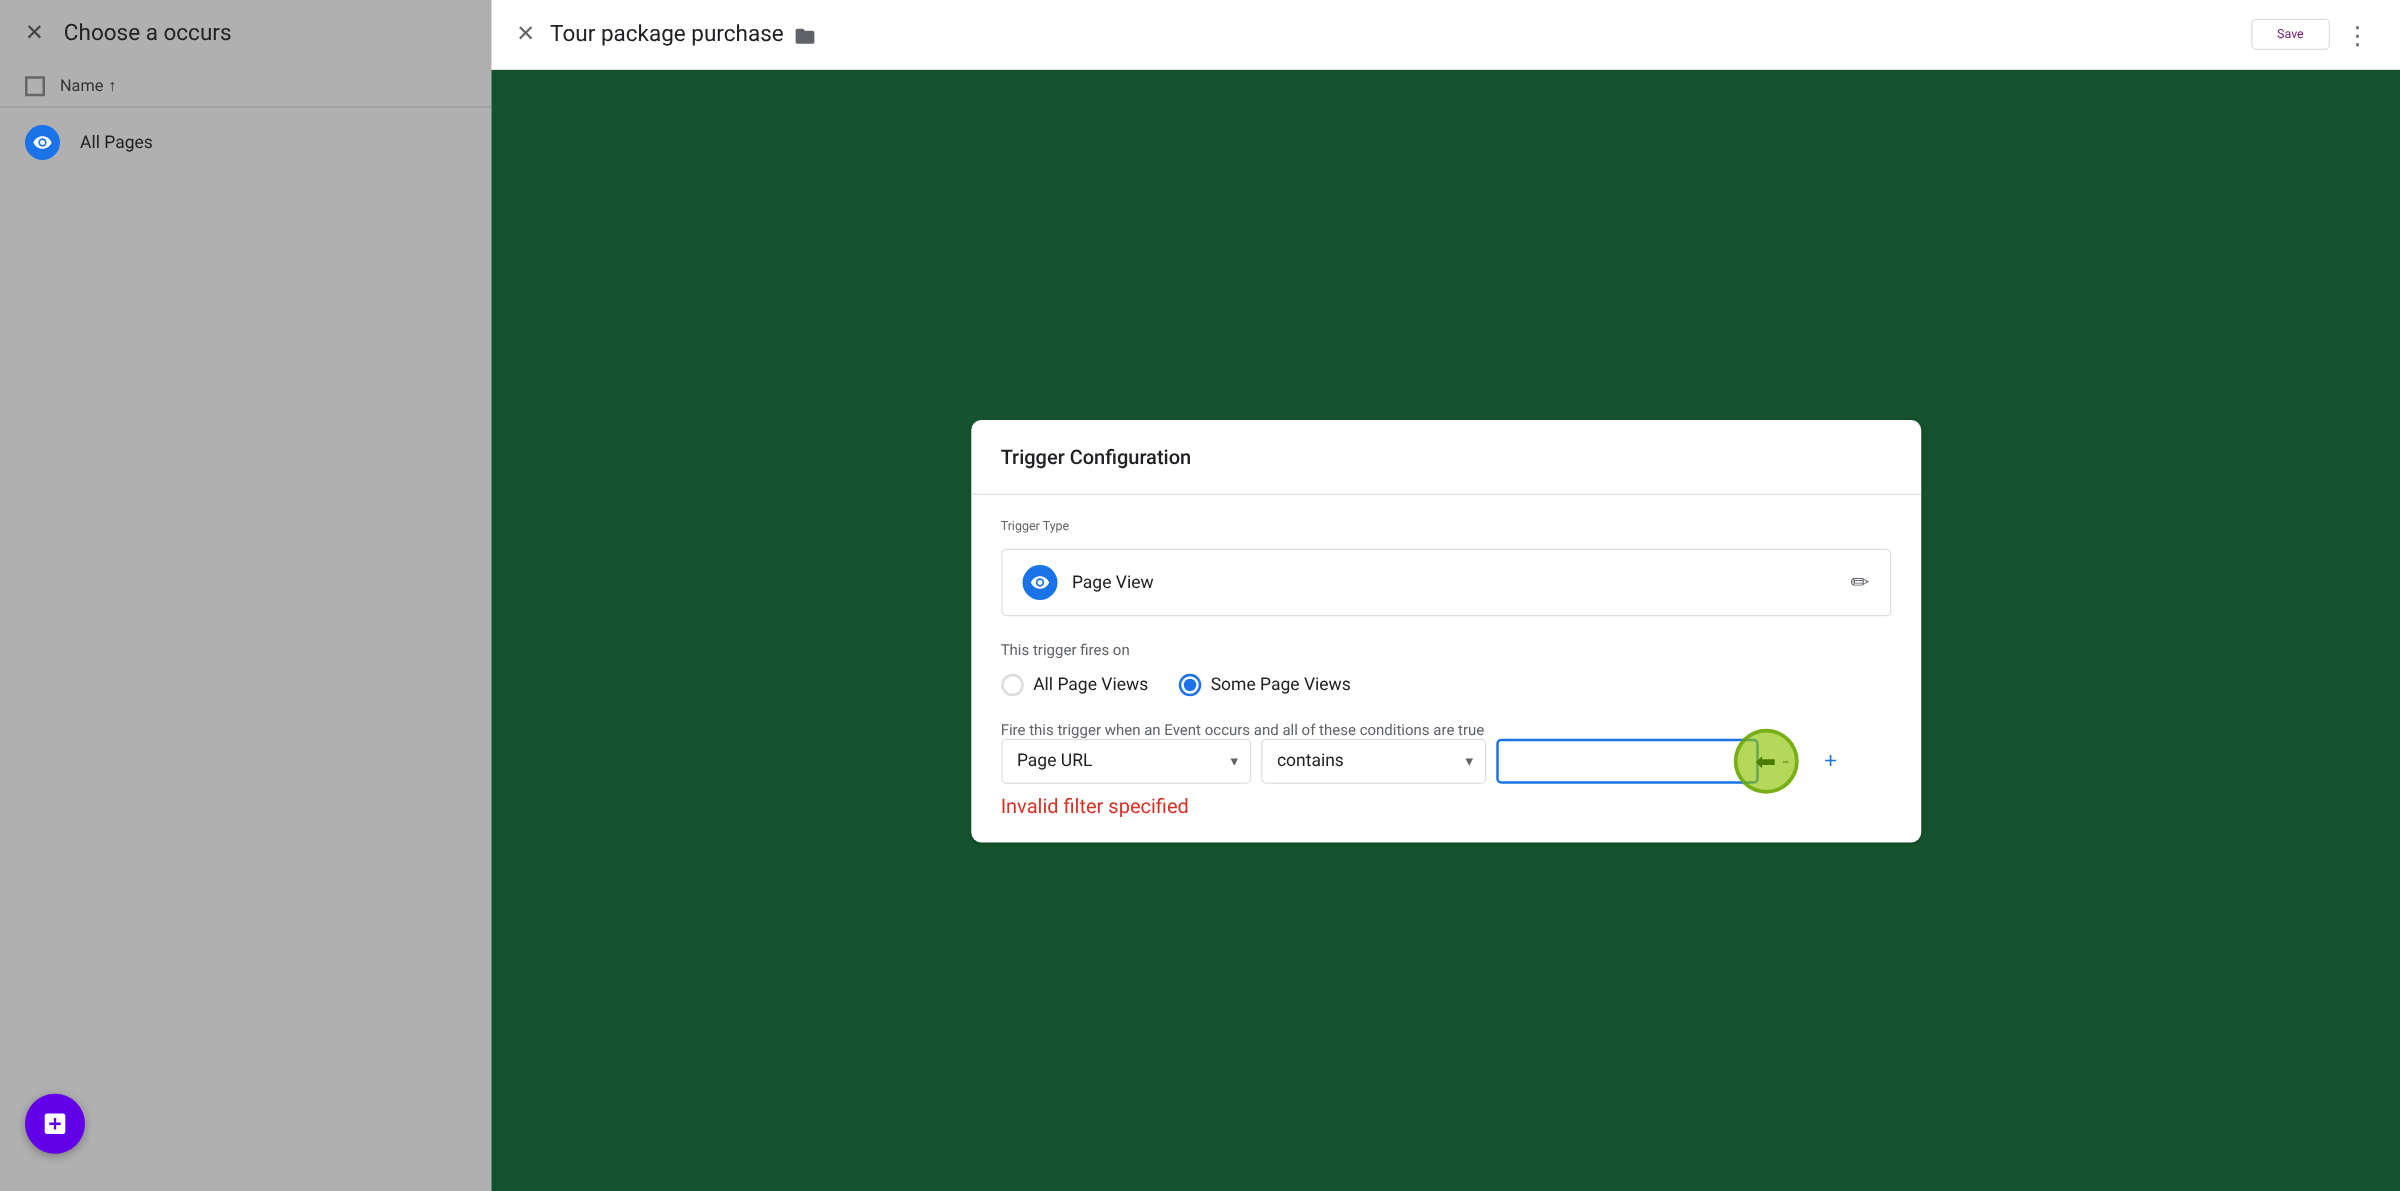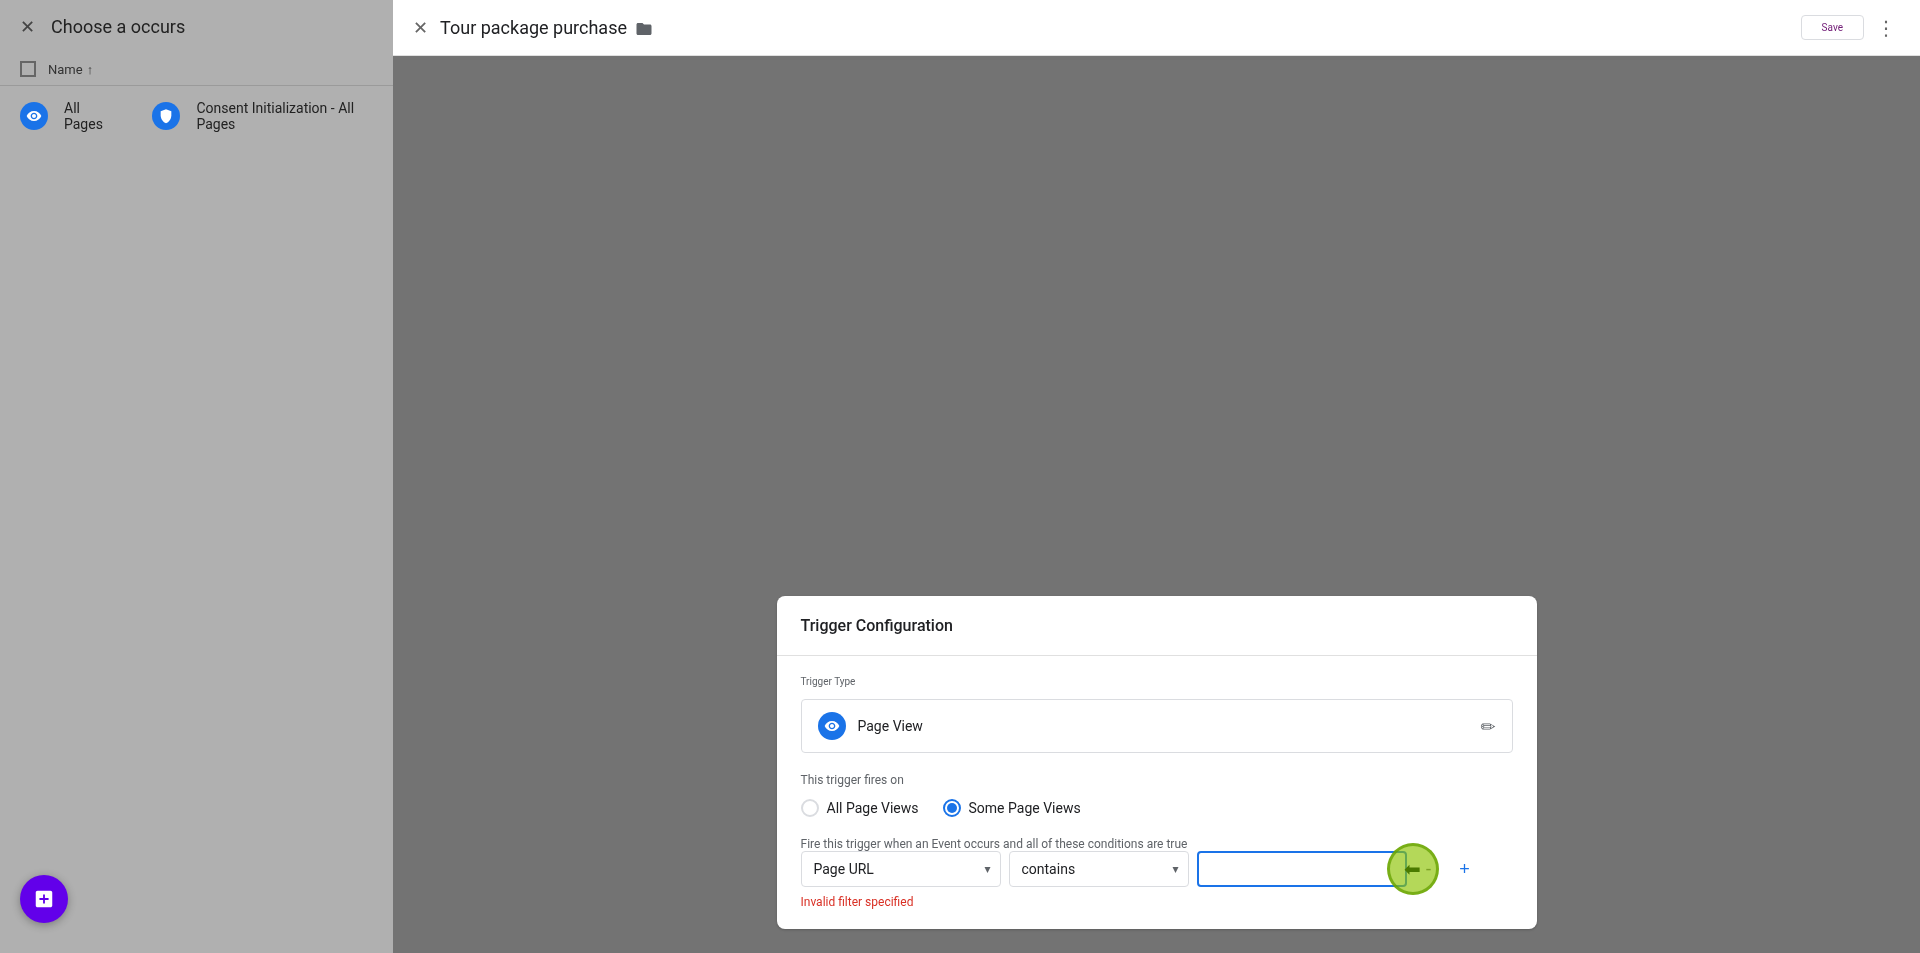--- a/index.html
+++ b/index.html
@@ -177,24 +177,24 @@
       color: #666;
       font-size: 20px;
       cursor: pointer;
       padding: 4px;
     }
 
     
     .content-body {
       flex: 1;
       display: flex;
-      align-items: flex-end;
-      justify-content: center;
-      padding: 24px 20px;
-      background: #737373;
+      align-items: center;
+      justify-content: center;
+      padding: 52px 20px;
+      background: #14532d;
     }
 
     
     .trigger-card {
       background: white;
       border-radius: 8px;
       box-shadow: 0 1px 3px rgba(0,0,0,0.12), 0 1px 2px rgba(0,0,0,0.08);
       width: 760px;
       padding: 0;
       overflow: hidden;
@@ -374,21 +374,21 @@
       font-size: 18px;
       cursor: pointer;
       display: flex;
       align-items: center;
       justify-content: center;
       flex-shrink: 0;
     }
 
     
     .error-text {
-      font-size: 12px;
+      font-size: 16px;
       color: #d93025;
       margin-top: 8px;
     }
 
     
     .condition-input-wrapper {
       position: relative;
       display: inline-flex;
       align-items: center;
     }
@@ -434,28 +434,20 @@
       <div class="trigger-icon trigger-icon-blue">
         <svg viewBox="0 0 24 24">
           <path d="M12 4.5C7 4.5 2.73 7.61 1 12c1.73 4.39 6 7.5 11 7.5s9.27-3.11 11-7.5c-1.73-4.39-6-7.5-11-7.5zm0 12.5c-2.76 0-5-2.24-5-5s2.24-5 5-5 5 2.24 5 5-2.24 5-5 5zm0-8c-1.66 0-3 1.34-3 3s1.34 3 3 3 3-1.34 3-3-1.34-3-3-3z"></path>
         </svg>
       </div>
       <span class="sidebar-item-label">All Pages</span>
     </div>
 
     <div class="sidebar-divider"></div>
 
-    <div class="sidebar-item">
-      <div class="trigger-icon trigger-icon-blue">
-        <svg viewBox="0 0 24 24">
-          <path d="M12 2L4 5v6c0 5.55 3.84 10.74 8 12 4.16-1.26 8-6.45 8-12V5l-8-3z"></path>
-        </svg>
-      </div>
-      <span class="sidebar-item-label">Consent Initialization - All Pages</span>
-    </div>
 
     <div class="sidebar-divider"></div>
 
 
     <div class="sidebar-divider"></div>
   </div>
 
   <div class="fab">
     <svg viewBox="0 0 24 24">
       <path d="M19 3H5c-1.1 0-2 .9-2 2v14c0 1.1.9 2 2 2h14c1.1 0 2-.9 2-2V5c0-1.1-.9-2-2-2zm-2 10h-4v4h-2v-4H7v-2h4V7h2v4h4v2z"></path>

